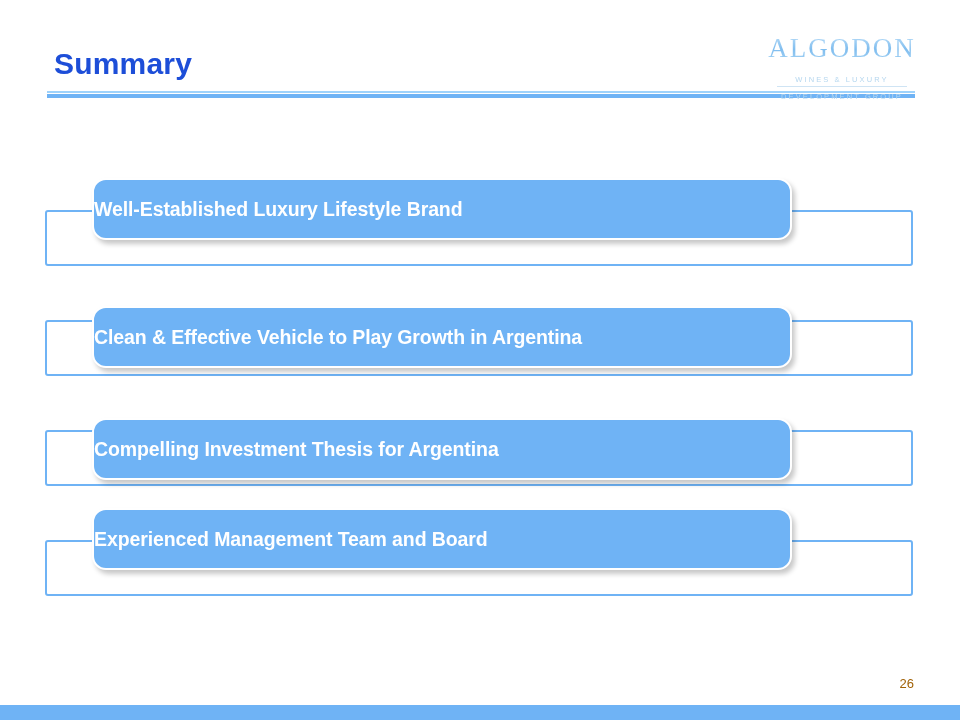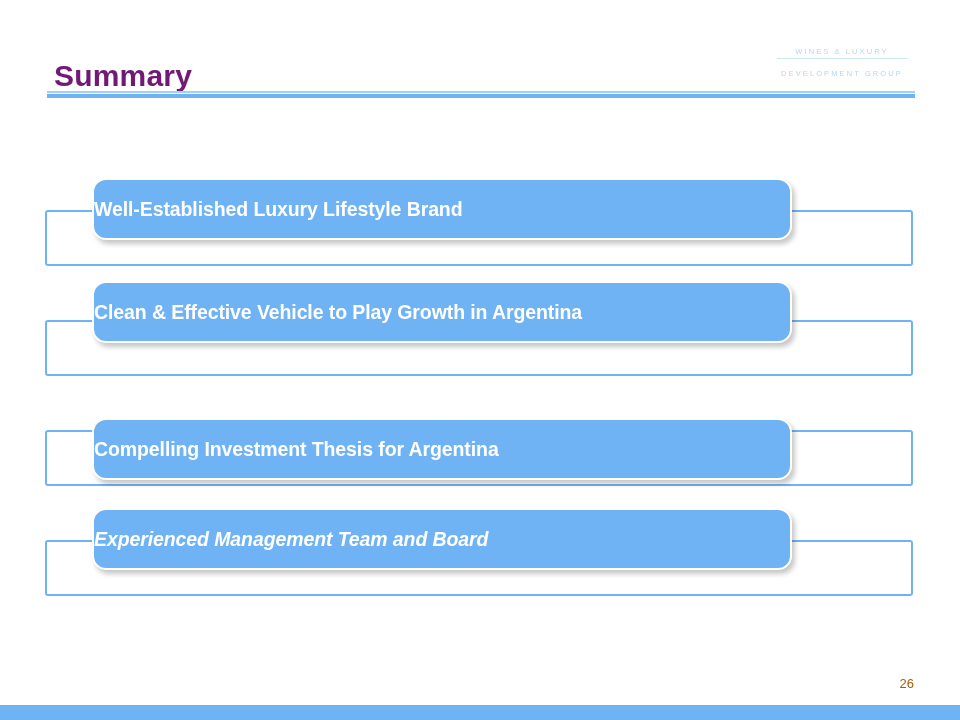--- a/index.html
+++ b/index.html
@@ -15,24 +15,24 @@
     width: 960px;
     height: 720px;
     background: #ffffff;
     overflow: hidden;
   }
 
   
   .slide-title {
     position: absolute;
     left: 54px;
-    top: 59px;
+    top: 47px;
     font-size: 30px;
     font-weight: bold;
-    color: #701a75;
+    color: #1d4ed8;
     letter-spacing: 0.2px;
     white-space: nowrap;
   }
   .title-rule-thin {
     position: absolute;
     left: 47px;
     top: 91px;
     width: 868px;
     height: 2px;
     background: #9ed2fb;
@@ -73,21 +73,21 @@
     color: #b6d7ef;
     margin-top: 13px;
     padding: 0 18px 2px 18px;
     border-bottom: 1px solid #cfe4f4;
     display: inline-block;
   }
   .logo-sub2 {
     font-size: 7.5px;
     letter-spacing: 2.1px;
     color: #b6d7ef;
-    margin-top: 10px;
+    margin-top: 5px;
   }
 
   
   .row {
     position: absolute;
     left: 0;
     width: 960px;
   }
   .row-outline {
     position: absolute;
@@ -117,25 +117,25 @@
     font-weight: bold;
     color: #ffffff;
     letter-spacing: -0.1px;
     white-space: nowrap;
   }
 
   
   .row-1 .row-outline { top: 210px; }
   .row-1 .row-chip    { top: 178px; }
   .row-2 .row-outline { top: 320px; }
-  .row-2 .row-chip    { top: 281px; }
+  .row-2 .row-chip    { top: 306px; }
   .row-3 .row-outline { top: 430px; }
   .row-3 .row-chip    { top: 418px; }
   .row-4 .row-outline { top: 540px; }
-  .row-4 .row-chip    { top: 508px; font-style: italic; }
+  .row-4 .row-chip    { top: 508px; }
 
   
   .page-number {
     position: absolute;
     right: 46px;
     top: 676px;
     font-size: 13px;
     color: #a16207;
   }
   .footer-bar {
@@ -150,20 +150,21 @@
 </head>
 <body>
 
 <div class="slide">
 
   <div class="slide-title">Summary</div>
   <div class="title-rule-thin"></div>
   <div class="title-rule-thick"></div>
 
   <div class="logo">
+    <div class="logo-word">ALGODON</div>
     <div class="logo-sub1">WINES &amp; LUXURY</div>
     <div class="logo-sub2">DEVELOPMENT GROUP</div>
   </div>
 
   <div class="row row-1">
     <div class="row-outline"></div>
     <div class="row-chip">
       <span class="row-chip-label">Well-Established Luxury Lifestyle Brand</span>
     </div>
   </div>

